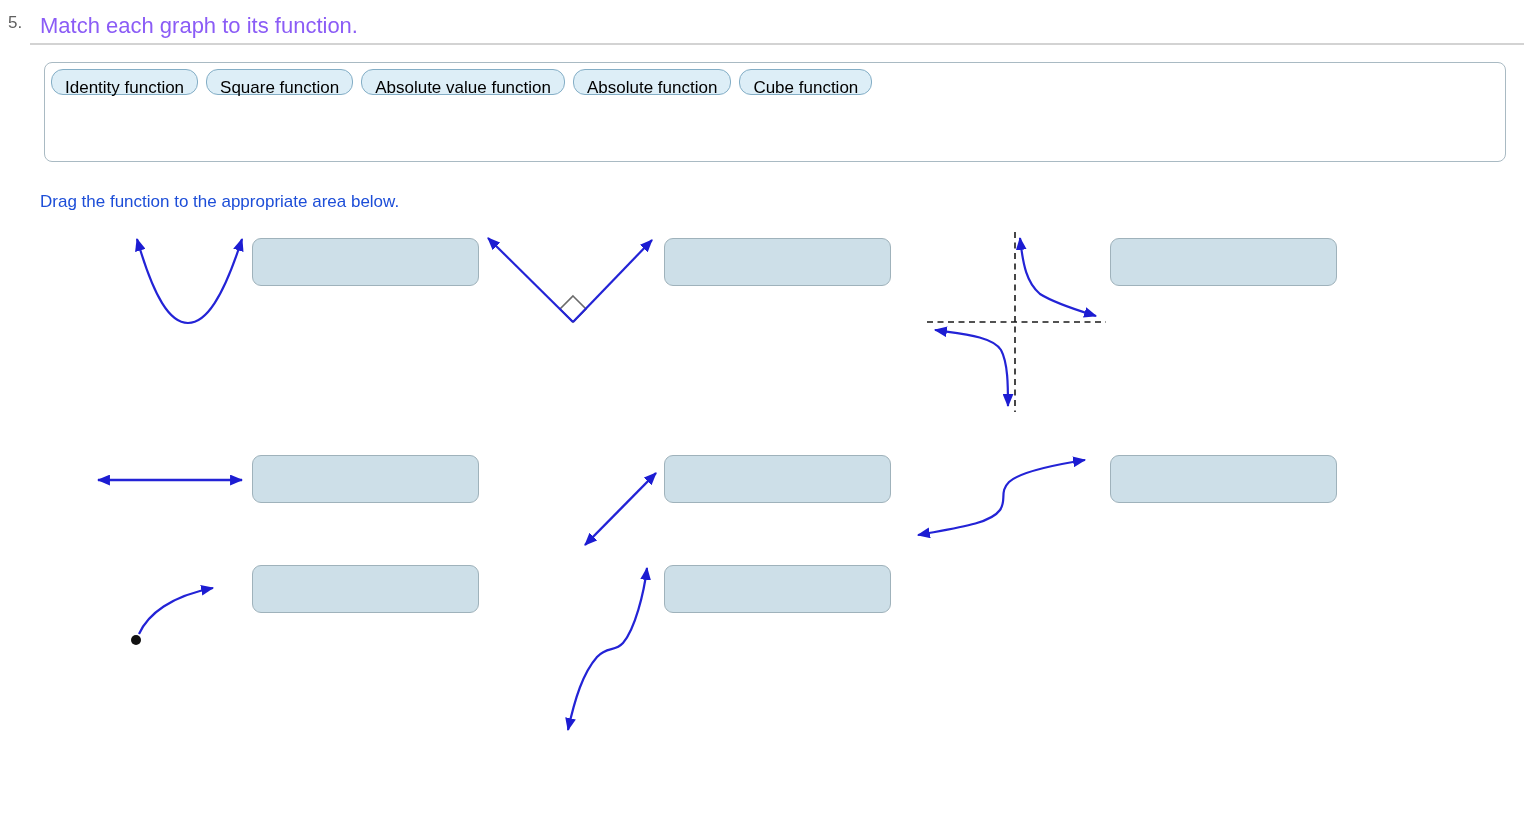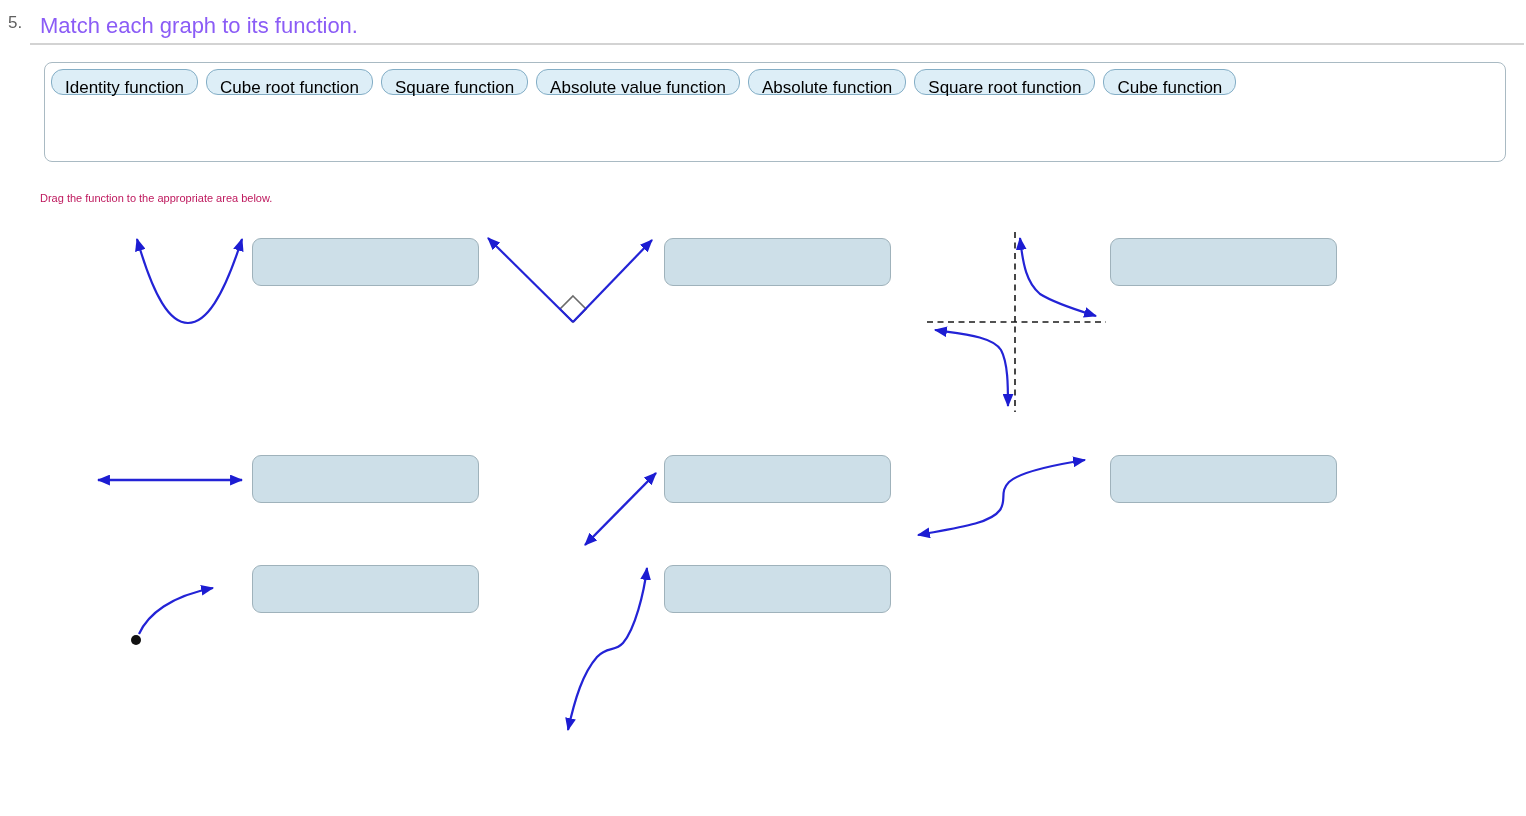--- a/index.html
+++ b/index.html
@@ -42,21 +42,21 @@
     border-radius: 12px;
     height: 26px;
     line-height: 35px;
     padding: 0 13px;
     box-sizing: border-box;
     font-size: 17px;
     white-space: nowrap;
     cursor: grab;
   }
 
-  .instruction { top: 192px; left: 40px; font-size: 11px; color: #be185d; }
+  .instruction { top: 192px; left: 40px; font-size: 17px; color: #1d4ed8; }
 
   
   .graph-area { top: 225px; left: 0; width: 1526px; height: 591px; }
   .dropzone {
     position: absolute;
     width: 227px; height: 48px;
     box-sizing: border-box;
     background: #cddfe8;
     border: 1.5px solid #9fb2bb;
     border-radius: 9px;
@@ -73,25 +73,23 @@
 
 <div class="abs q-header">
   <span class="q-number">5.</span>
   <span class="q-prompt">Match each graph to its function.</span>
 </div>
 
 <div class="abs divider"></div>
 
 <div class="abs bank">
   <div class="chip">Identity function</div>
-  <div class="chip">Cube root function</div>
   <div class="chip">Square function</div>
   <div class="chip">Absolute value function</div>
   <div class="chip">Absolute function</div>
-  <div class="chip">Square root function</div>
   <div class="chip">Cube function</div>
 </div>
 
 <div class="abs instruction">Drag the function to the appropriate area below.</div>
 
 <div class="abs graph-area">
 
   <svg width="0" height="0" style="position:absolute">
     <defs>
       <marker id="ah" viewBox="0 0 12 10" refX="11" refY="5" markerWidth="13" markerHeight="11" markerUnits="userSpaceOnUse" orient="auto-start-reverse">

